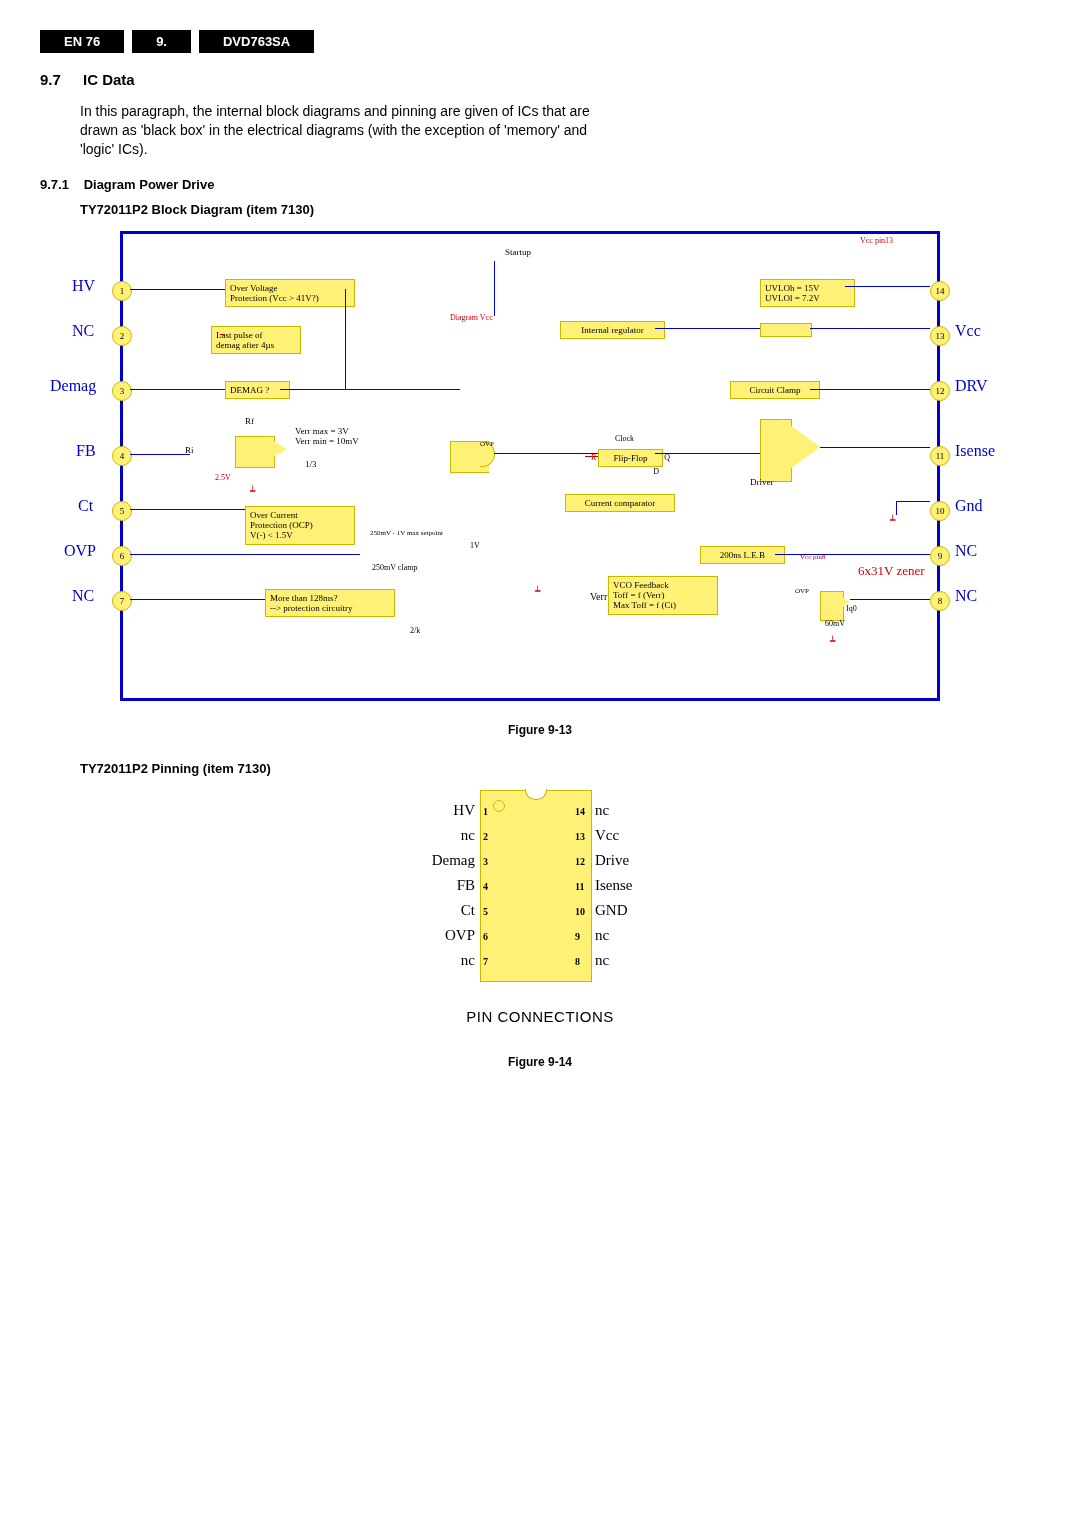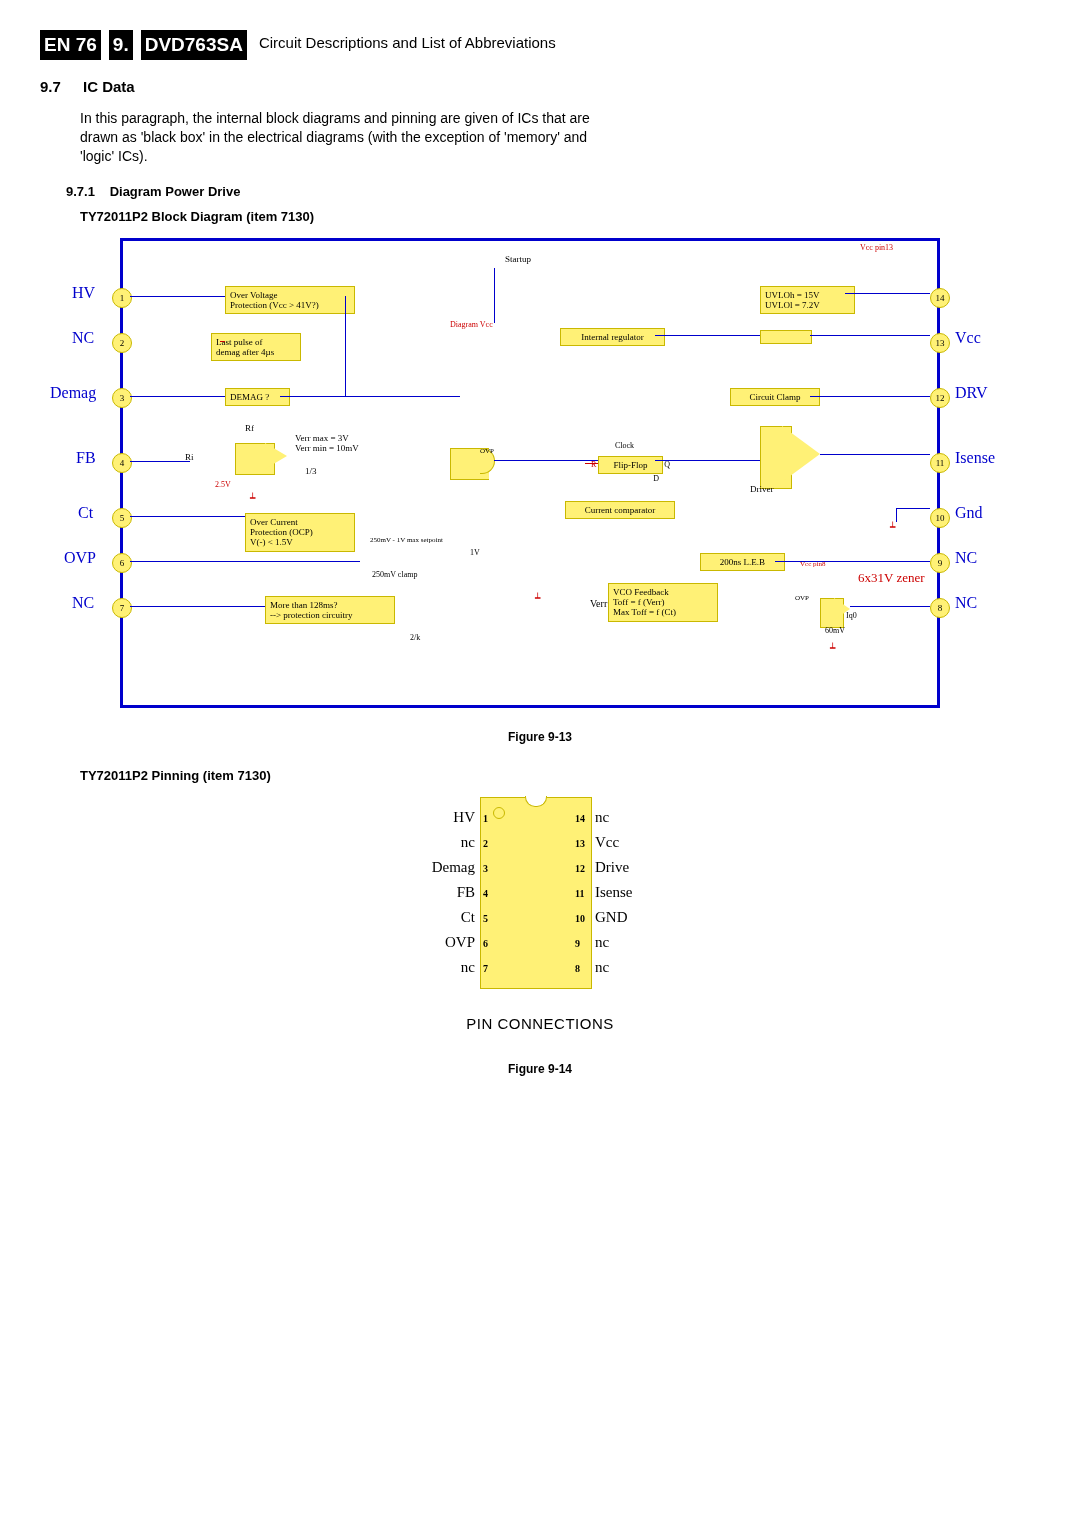--- a/index.html
+++ b/index.html
@@ -5,28 +5,28 @@
   body {
     margin: 0;
     padding: 30px 40px;
     font-family: Arial, Helvetica, sans-serif;
     font-size: 14px;
     color: #000;
     background: #fff;
     width: 1000px;
   }
   .header-row { display: flex; align-items: stretch; gap: 0; margin-bottom: 18px; }
-  .header-row .blk { color: #fff; background: #000; font-weight: bold; display: flex; align-items: center; padding: 4px 4px; font-size: 19px; }
+  .header-row .blk { color: #fff; background: #000; font-weight: bold; display: flex; align-items: center; padding: 4px 24px; font-size: 13px; }
   .header-row .gap { width: 8px; background: #fff; }
   .header-row .desc { padding: 4px 12px; font-size: 15px; }
   .section-heading { font-weight: bold; font-size: 15px; margin: 8px 0 12px 0; }
   .section-heading .num { margin-right: 18px; }
   .para { margin-left: 40px; max-width: 520px; line-height: 1.35; font-size: 14px; }
   .sub-heading { font-weight: bold; font-size: 13px; margin: 18px 0 10px 0; }
-  .sub-heading .snum { display:inline-block; width: 40px; margin-left: 26px; }
+  .sub-heading .snum { display:inline-block; width: 40px; }
   .sub-title { font-weight: bold; font-size: 13px; margin-left: 40px; margin-bottom: 14px; }
   .figcap { font-weight: bold; font-size: 12px; text-align: center; margin: 12px 0 24px 0; }
   
   .diagram1-wrap { margin-left: 20px; position: relative; width: 880px; height: 480px; }
   .d1-outer { position:absolute; left:60px; top:0; width:820px; height:470px; border:3px solid #0000cc; box-sizing:border-box; }
   .pin { position:absolute; width:18px; height:18px; border-radius:50%; background:#fff176; border:1px solid #c9b800; font-size:9px; display:flex; align-items:center; justify-content:center; font-family: "Times New Roman", serif; }
   .pinlabel { position:absolute; font-size:16px; font-family:"Times New Roman", serif; color:#0000cc; }
   .ybox { position:absolute; background:#fff176; border:1px solid #c9b800; font-size:9px; font-family:"Times New Roman", serif; padding:3px 4px; line-height:1.15; }
   .bluewire { position:absolute; background:#0000cc; }
   .redwire { position:absolute; background:#cc0000; }
@@ -44,21 +44,20 @@
 </style>
 </head>
 <body>
 
 <div class="header-row">
   <div class="blk">EN 76</div>
   <div class="gap"></div>
   <div class="blk">9.</div>
   <div class="gap"></div>
   <div class="blk">DVD763SA</div>
-  <div class="desc">Circuit Descriptions and List of Abbreviations</div>
 </div>
 
 <div class="section-heading">
   <span class="num">9.7</span>
   <span>IC Data</span>
 </div>
 
 <p class="para">In this paragraph, the internal block diagrams and pinning are given of ICs that are drawn as 'black box' in the electrical diagrams (with the exception of 'memory' and 'logic' ICs).</p>
 
 <div class="sub-heading">

